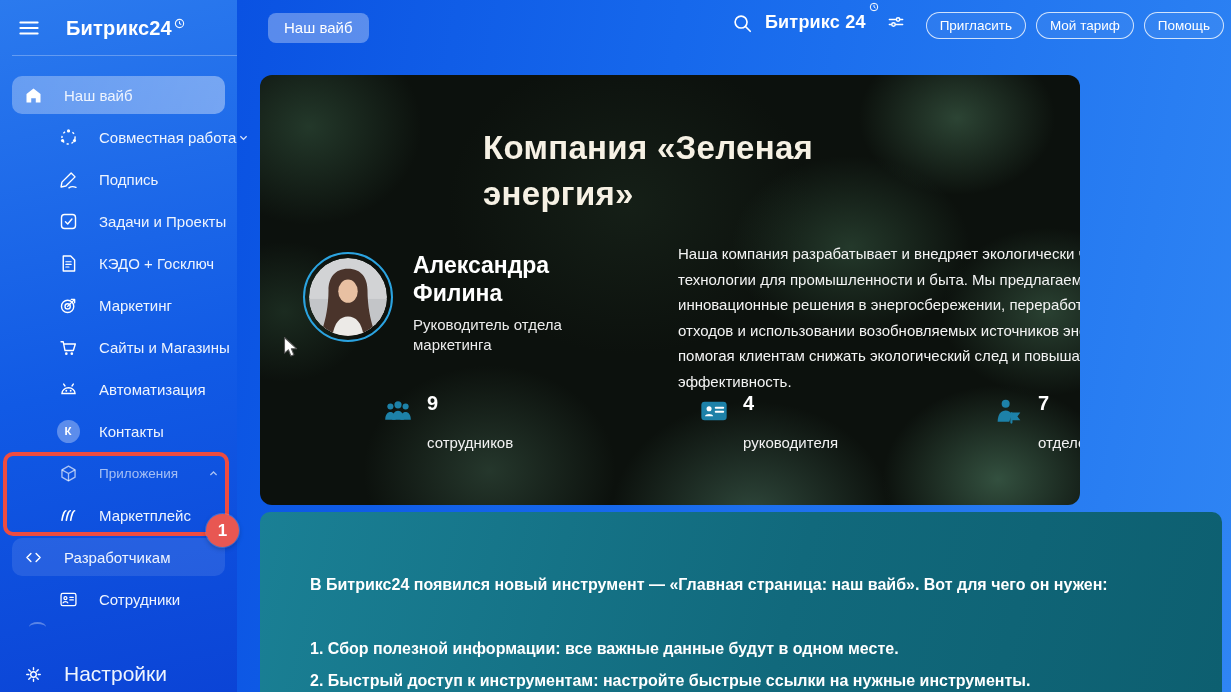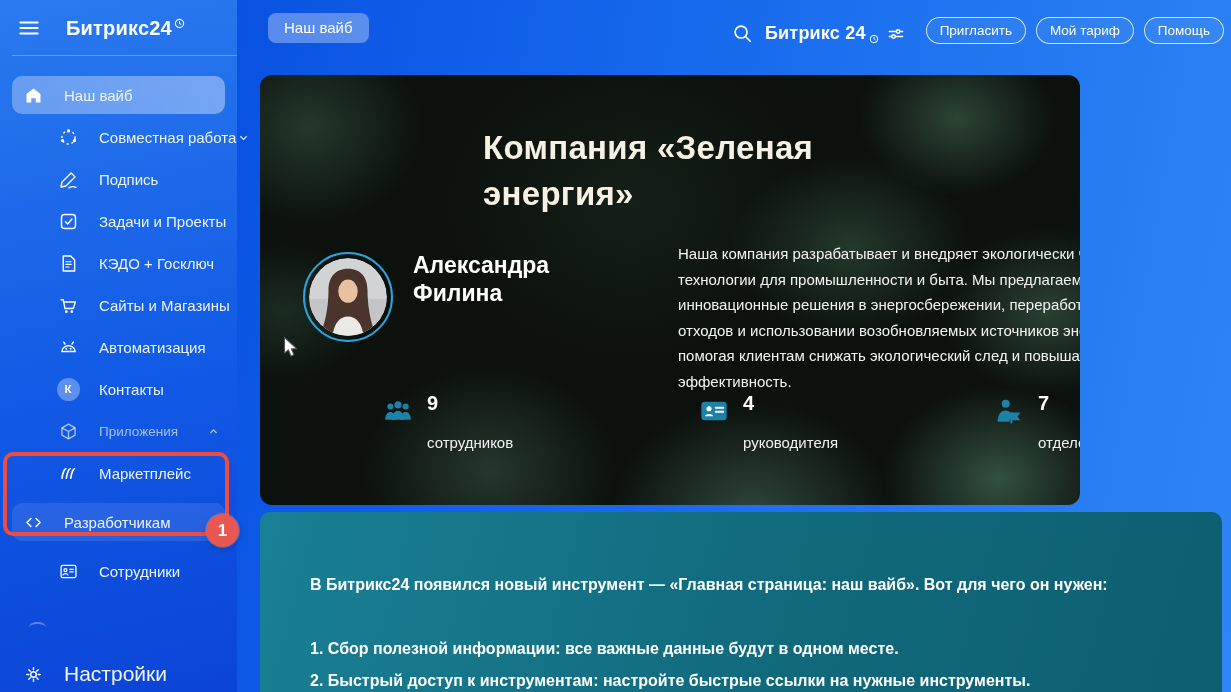--- a/index.html
+++ b/index.html
@@ -32,21 +32,21 @@
   }
   .sb-ico { width:24px; height:24px; margin-right:19px; flex:0 0 24px; display:flex; align-items:center; justify-content:center; }
   .sb-label { white-space:nowrap; }
   .sb-chev { margin-left:auto; opacity:.85; }
   .sb-item.active {
     margin:2px 12px; height:38px; padding:0 4px 0 9px;
     border-radius:10px;
     background:linear-gradient(90deg, rgba(255,255,255,.30), rgba(255,255,255,.38));
   }
   .sb-item.soft-bg {
-    margin:9px 12px; height:38px; padding:0 4px 0 9px;
+    margin:2px 12px; height:38px; padding:0 4px 0 9px;
     border-radius:10px; background:rgba(255,255,255,.10);
   }
   .sb-item.muted .sb-label { color:rgba(255,255,255,.62); font-size:13.5px; }
   .k-chip {
     width:23px; height:23px; border-radius:50%;
     background:rgba(255,255,255,.32); color:#fff;
     font-size:11.5px; font-weight:700;
     display:flex; align-items:center; justify-content:center;
   }
   .sb-ghost {
@@ -75,21 +75,21 @@
   
   .main {
     position:absolute; left:237px; top:0; right:0; bottom:0;
     background:linear-gradient(100deg,#0a52e2 0%, #1668ec 40%, #2f85f4 100%);
   }
   .tb-tab {
     position:absolute; left:31px; top:13px; height:30px; line-height:30px;
     padding:0 16px; border-radius:8px; background:rgba(255,255,255,.32);
     font-size:15px; color:#fff; cursor:pointer;
   }
-  .tb-right { position:absolute; right:7px; top:12px; height:32px; display:flex; align-items:flex-end; }
+  .tb-right { position:absolute; right:7px; top:12px; height:32px; display:flex; align-items:flex-start; }
   .tb-search { width:22px; height:22px; cursor:pointer; margin-right:12px; }
   .tb-brand { font-size:18px; font-weight:600; letter-spacing:.2px; white-space:nowrap; }
   .tb-tm { margin:-10px 0 0 3px; }
   .tb-sliders { width:20px; height:20px; margin-left:7px; cursor:pointer; }
   .tb-btn {
     margin-left:10px; padding:5px 13px; border-radius:15px;
     border:1px solid rgba(255,255,255,.78); background:rgba(255,255,255,.06);
     color:#fff; font-size:13.5px; font-family:inherit; cursor:pointer; white-space:nowrap;
   }
   .tb-btn:first-of-type { margin-left:20px; }
@@ -218,20 +218,30 @@
     <div class="sb-item">
       <span class="sb-ico">
         <svg viewBox="0 0 24 24" width="21" height="21" fill="none" stroke="#fff" stroke-width="1.6" stroke-linejoin="round" stroke-linecap="round">
             <path d="M6 3.5h8.5L19 8v12.5H6z"></path>
             <path d="M9 10h6M9 13h6M9 16h3.5" stroke-width="1.4"></path>
           </svg>
       </span>
       <span class="sb-label">КЭДО + Госключ</span>
     </div>
 
+    <div class="sb-item">
+      <span class="sb-ico">
+        <svg viewBox="0 0 24 24" width="21" height="21" fill="none" stroke="#fff" stroke-width="1.6" stroke-linecap="round">
+            <circle cx="11" cy="13" r="7"></circle>
+            <circle cx="11" cy="13" r="3"></circle>
+            <path d="M11 13l8-8M19 5h-3.8M19 5v3.8"></path>
+          </svg>
+      </span>
+      <span class="sb-label">Маркетинг</span>
+    </div>
 
     <div class="sb-item">
       <span class="sb-ico">
         <svg viewBox="0 0 24 24" width="21" height="21" fill="none" stroke="#fff" stroke-width="1.6" stroke-linecap="round" stroke-linejoin="round">
             <path d="M3.5 5.5H6l2 10h9.5l2.3-7.5H7"></path>
             <circle cx="9.5" cy="19" r="1.5" fill="#fff" stroke="none"></circle>
             <circle cx="15.8" cy="19" r="1.5" fill="#fff" stroke="none"></circle>
           </svg>
       </span>
       <span class="sb-label">Сайты и Магазины</span>
@@ -368,20 +378,21 @@
             <path d="M24 80c2-14 8-20 16-20s14 6 16 20z" fill="#eceae7"></path>
           </g>
         </svg>
       </span>
     </div>
 
     <div class="person-name">
       <div>Александра</div>
       <div>Филина</div>
     </div>
+    <div class="person-role">Руководитель отдела маркетинга</div>
 
     <p class="hero-desc">Наша компания разрабатывает и внедряет экологически чистые технологии для промышленности и быта. Мы предлагаем инновационные решения в энергосбережении, переработке отходов и использовании возобновляемых источников энергии, помогая клиентам снижать экологический след и повышать эффективность.</p>
 
     <div class="stat stat-1">
       <span class="stat-icon">
         <svg viewBox="0 0 24 24" width="32" height="32" fill="#1d81a8">
           <circle cx="6.3" cy="8.6" r="2.3"></circle>
             <path d="M2.4 18.5c0-3.8 1.9-5.7 3.9-5.7s3.9 1.9 3.9 5.7z"></path>
           <circle cx="17.7" cy="8.6" r="2.3"></circle>
             <path d="M13.8 18.5c0-3.8 1.9-5.7 3.9-5.7s3.9 1.9 3.9 5.7z"></path>

